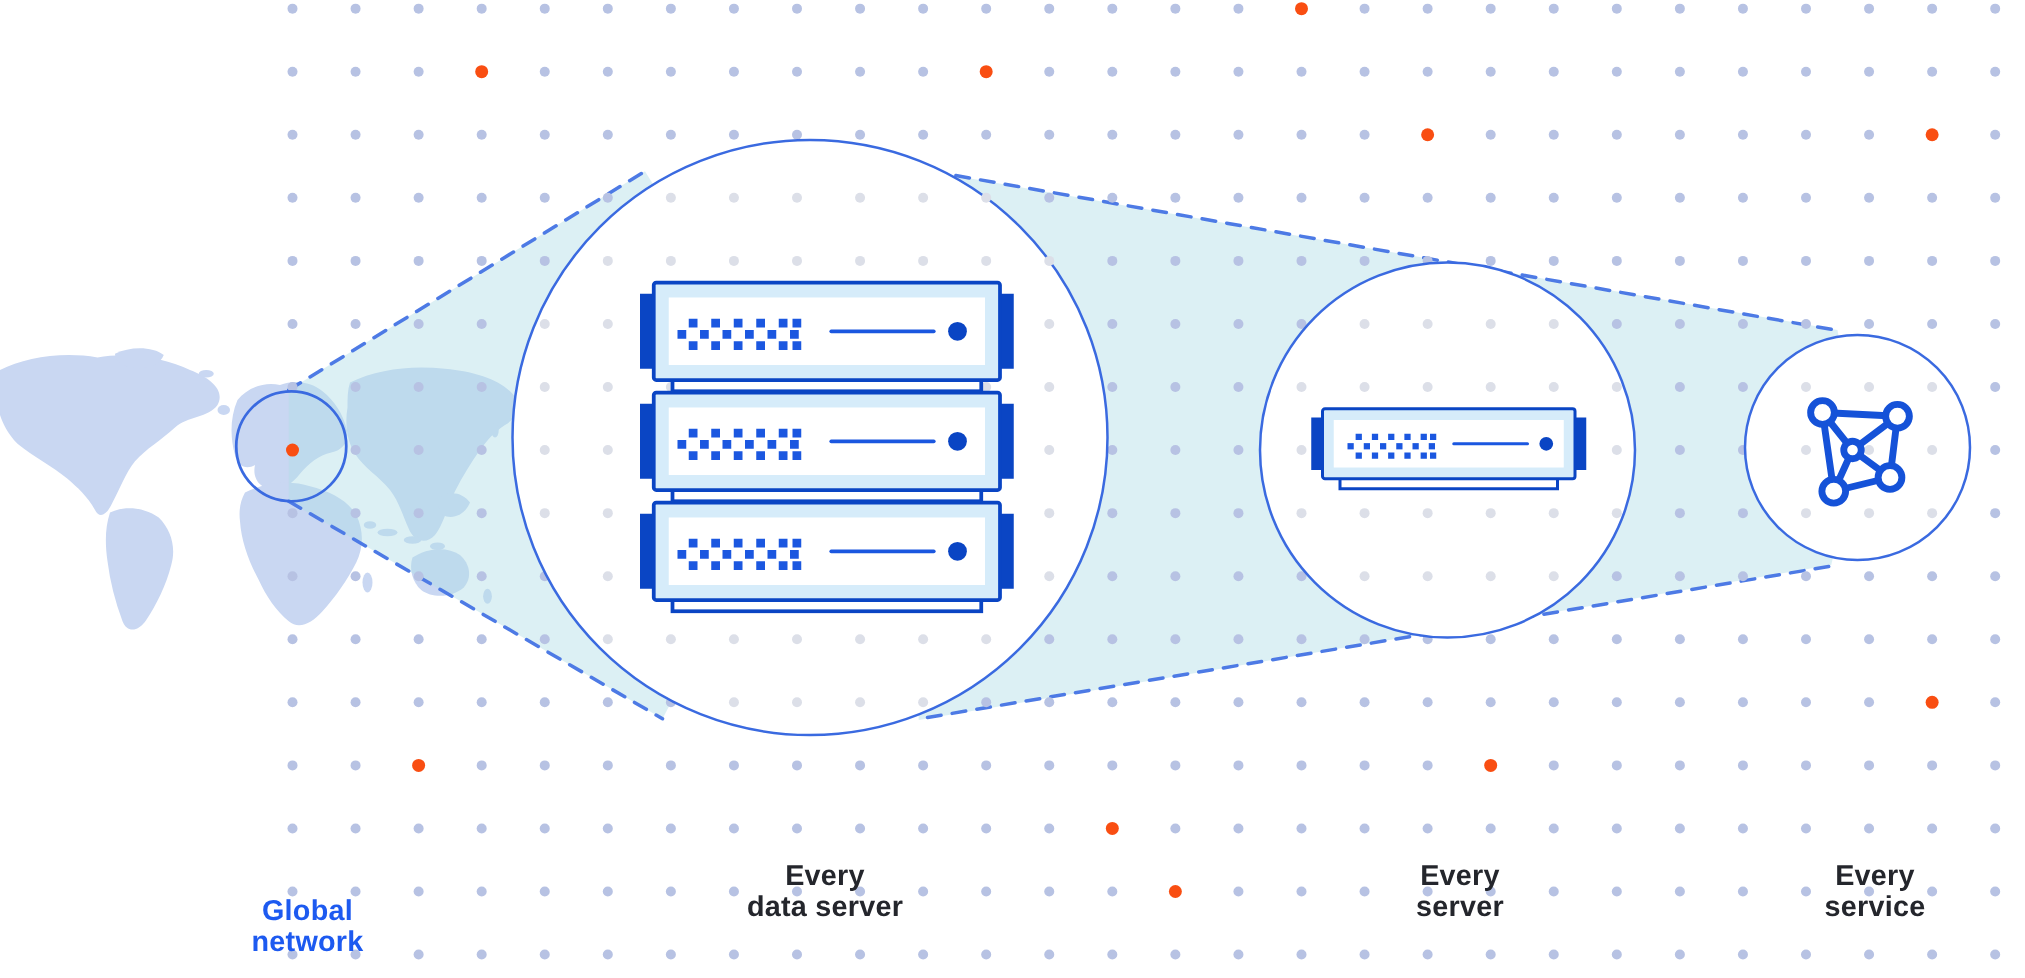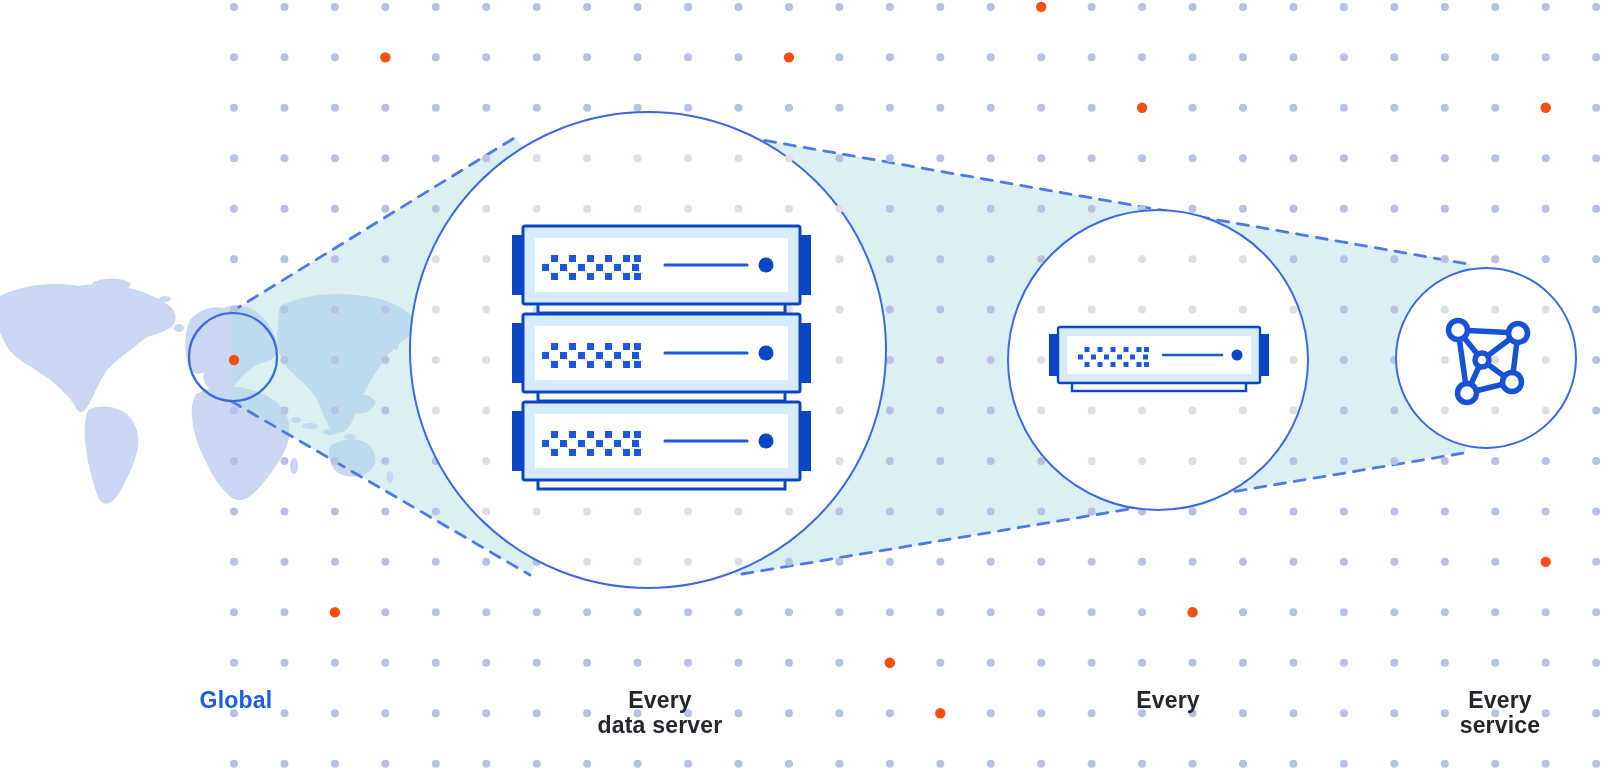--- a/index.html
+++ b/index.html
@@ -599,26 +599,28 @@
     <line class="mesh-edge" x1="1482" y1="360" x2="1467" y2="393"></line>
     <line class="mesh-edge" x1="1482" y1="360" x2="1512" y2="382"></line>
     <circle class="mesh-node" cx="1458" cy="330" r="9.5"></circle>
     <circle class="mesh-node" cx="1518" cy="333" r="9.5"></circle>
     <circle class="mesh-node" cx="1467" cy="393" r="9.5"></circle>
     <circle class="mesh-node" cx="1512" cy="382" r="9.5"></circle>
     <circle class="mesh-node" cx="1482" cy="360" r="7"></circle>
   </g>
 </svg>
 
-<div class="stage-label accent" style="left:76px;">
+<div class="stage-label accent" style="left:86px;margin-top:28px;">
   <span>Global</span>
+  <span>network</span>
 </div>
 <div class="stage-label" style="left:500px;">
   <span>Every</span>
   <span>data server</span>
 </div>
 <div class="stage-label" style="left:1008px;">
   <span>Every</span>
+  <span>server</span>
 </div>
 <div class="stage-label" style="left:1340px;">
   <span>Every</span>
   <span>service</span>
 </div>
 
 </body></html>

